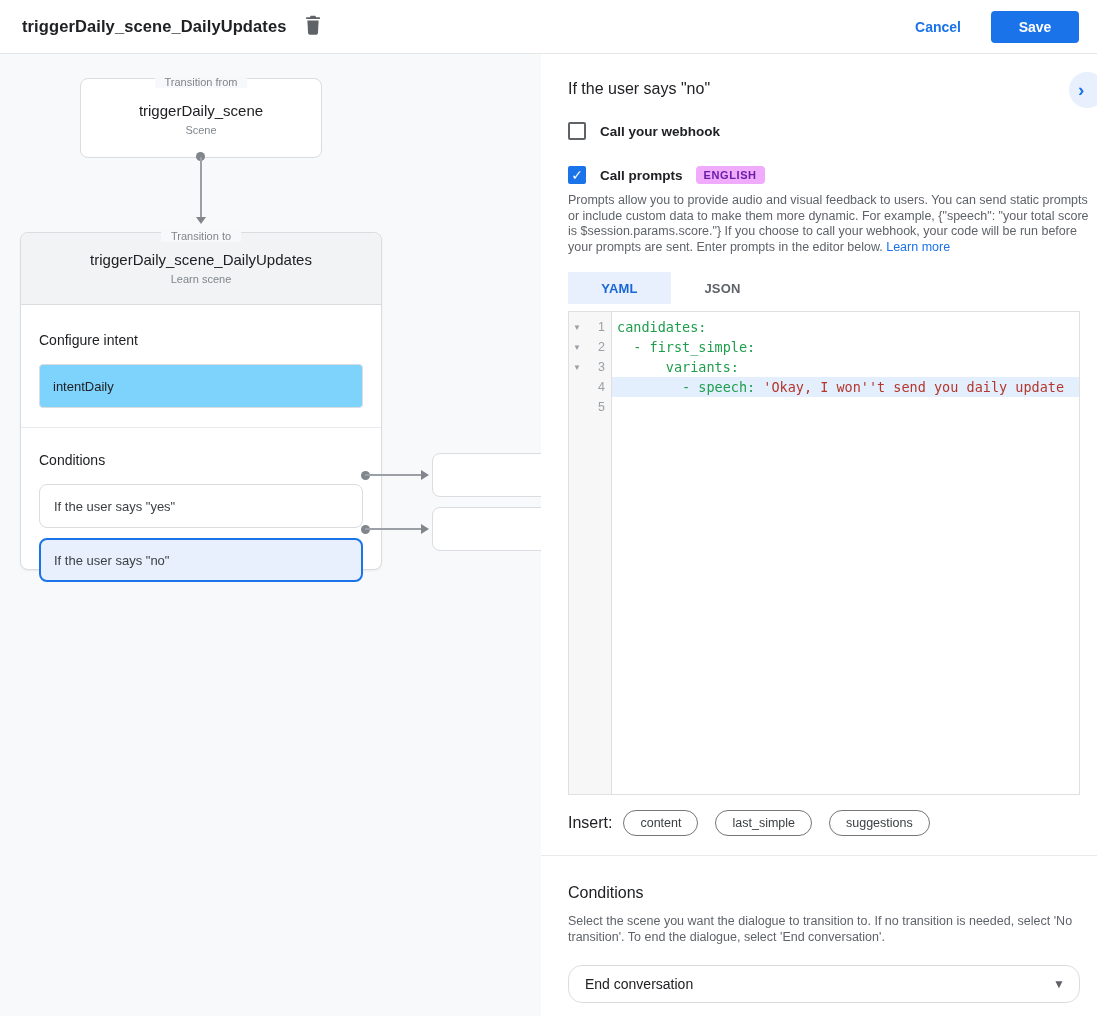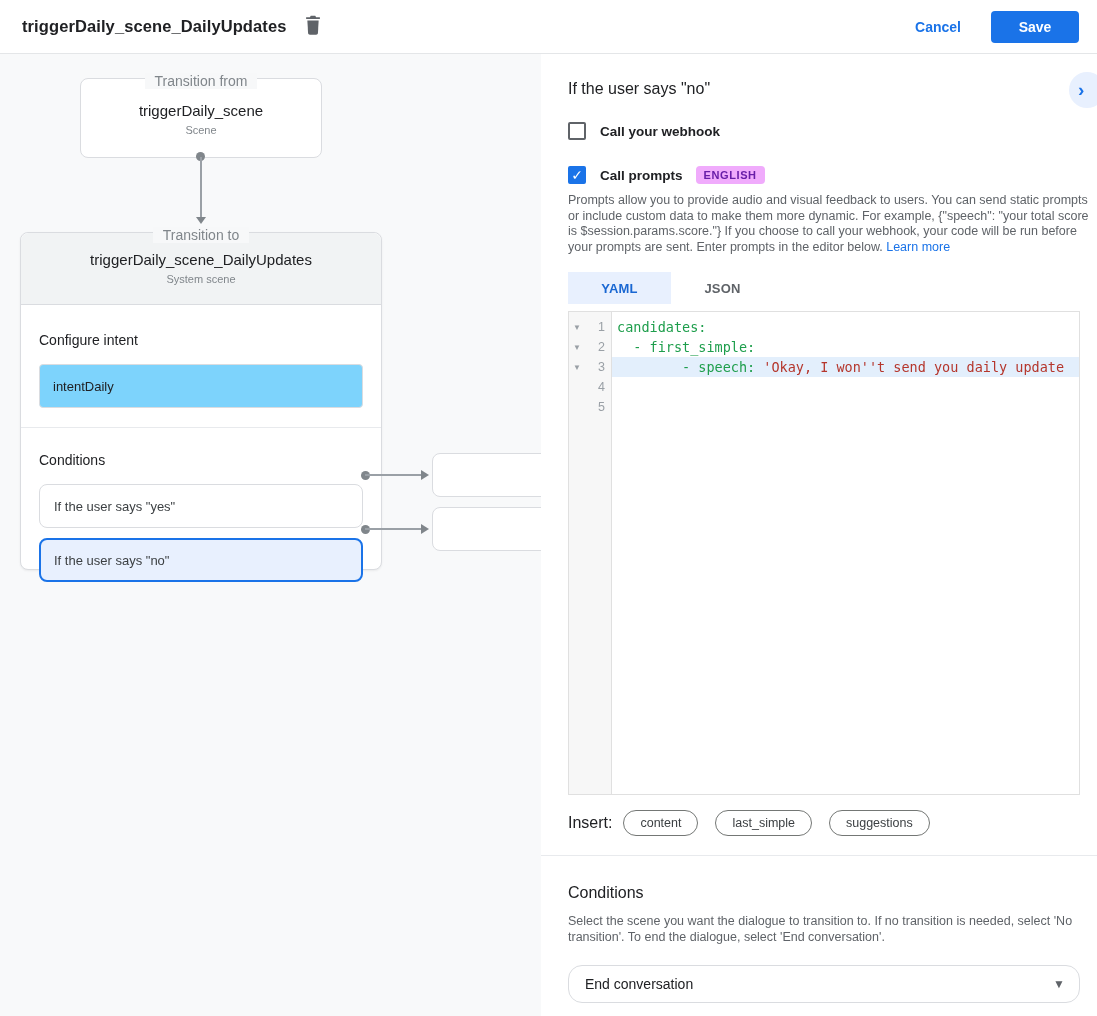--- a/index.html
+++ b/index.html
@@ -20,21 +20,21 @@
 
   
   .main { display:flex; height:962px; }
   .canvas { position:relative; width:541px; background:#f8f9fa; overflow:hidden; flex:none; }
   .panel  { position:relative; flex:1; background:#fff; overflow:hidden;
     padding:0 17px 0 27px; }
 
   
   .flow-card { position:absolute; background:#fff; border:1px solid #dadce0; border-radius:8px; }
   .legend { position:absolute; top:-7px; left:0; right:0; text-align:center; pointer-events:none; }
-  .legend span { background:#f7f8f9; padding:0 10px; font-size:14px; color:#80868b; }
+  .legend span { background:#f7f8f9; padding:0 10px; font-size:11px; color:#80868b; }
   .from-card { left:80px; top:24px; width:242px; height:80px; text-align:center; }
   .from-card .card-title { margin-top:23px; font-size:15px; color:#202124; }
   .card-sub { margin-top:5px; font-size:11px; color:#80868b; }
 
   .to-card { left:20px; top:178px; width:362px; height:338px;
     box-shadow:0 1px 2px rgba(60,64,67,.08); }
   .to-card-header { height:72px; background:#f1f3f4; border-bottom:1px solid #dadce0;
     border-radius:8px 8px 0 0; text-align:center; }
   .to-card-header .card-title { padding-top:18px; font-size:15px; }
   .to-card-body { padding:0 18px; }
@@ -146,21 +146,21 @@
 
     <div class="dot" style="left:196px; top:98px;"></div>
     <div class="vline" style="top:103px; height:60px;"></div>
     <div class="arrow-down" style="left:196px; top:163px;"></div>
 
     <div class="flow-card to-card">
       <div class="legend">
         <span>Transition to</span></div>
       <div class="to-card-header">
         <div class="card-title">triggerDaily_scene_DailyUpdates</div>
-        <div class="card-sub">System scene</div>
+        <div class="card-sub">Learn scene</div>
       </div>
       <div class="to-card-body">
         <div class="section-label lbl-configure">Configure intent</div>
         <div class="intent-box">intentDaily</div>
         <div class="card-divider"></div>
         <div class="section-label lbl-conditions">Conditions</div>
         <div class="cond-row">If the user says "yes"</div>
         <div class="cond-row selected">If the user says "no"</div>
       </div>
     </div>
@@ -219,20 +219,21 @@
           <span class="lnum">4</span>
         </div>
         <div class="gutter-row">
           <span class="fold"></span>
           <span class="lnum">5</span>
         </div>
       </div>
       <div class="code-col">
         <div class="code-line"><span class="ck">candidates:</span><span class="cs"></span></div>
         <div class="code-line"><span class="ck">  - first_simple:</span><span class="cs"></span></div>
+        <div class="code-line"><span class="ck">      variants:</span><span class="cs"></span></div>
         <div class="code-line hl"><span class="ck">        - speech: </span><span class="cs">'Okay, I won''t send you daily update</span></div>
         <div class="code-line"><span class="ck"></span><span class="cs"></span></div>
       </div>
     </div>
 
     <div class="insert-row">
       <span class="insert-label">Insert:</span>
       <button class="chip">content</button>
       <button class="chip">last_simple</button>
       <button class="chip">suggestions</button>

